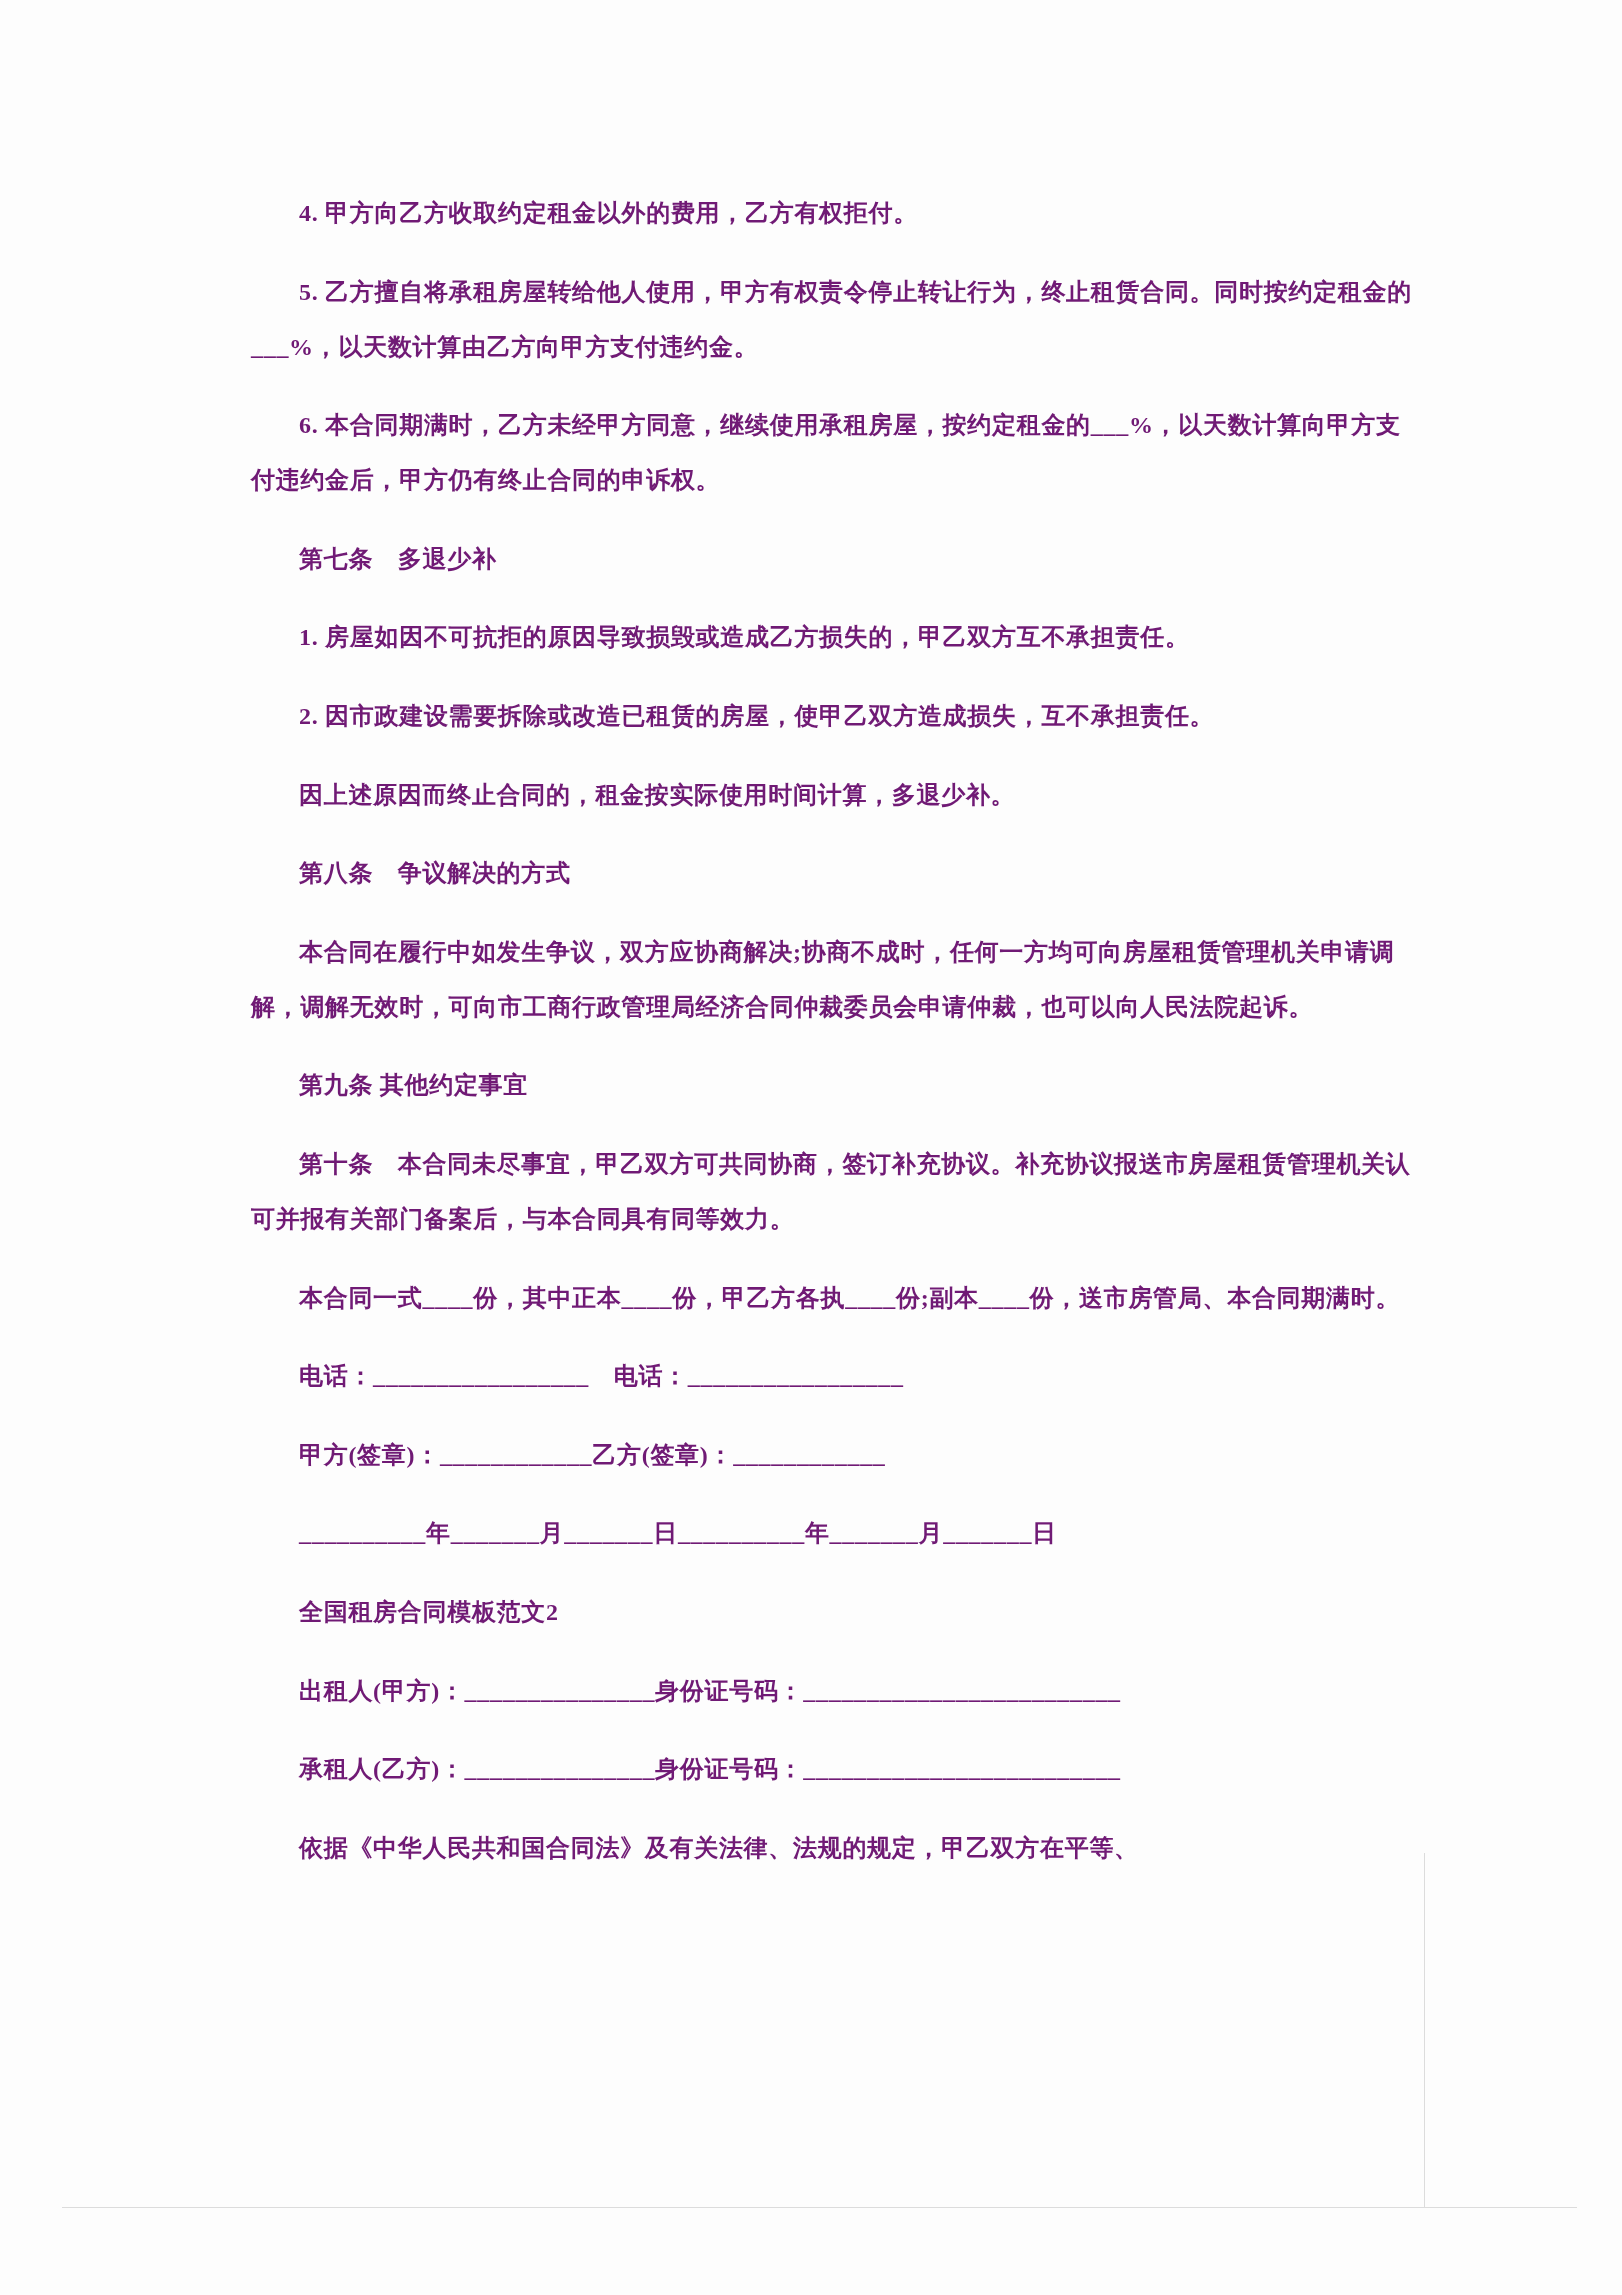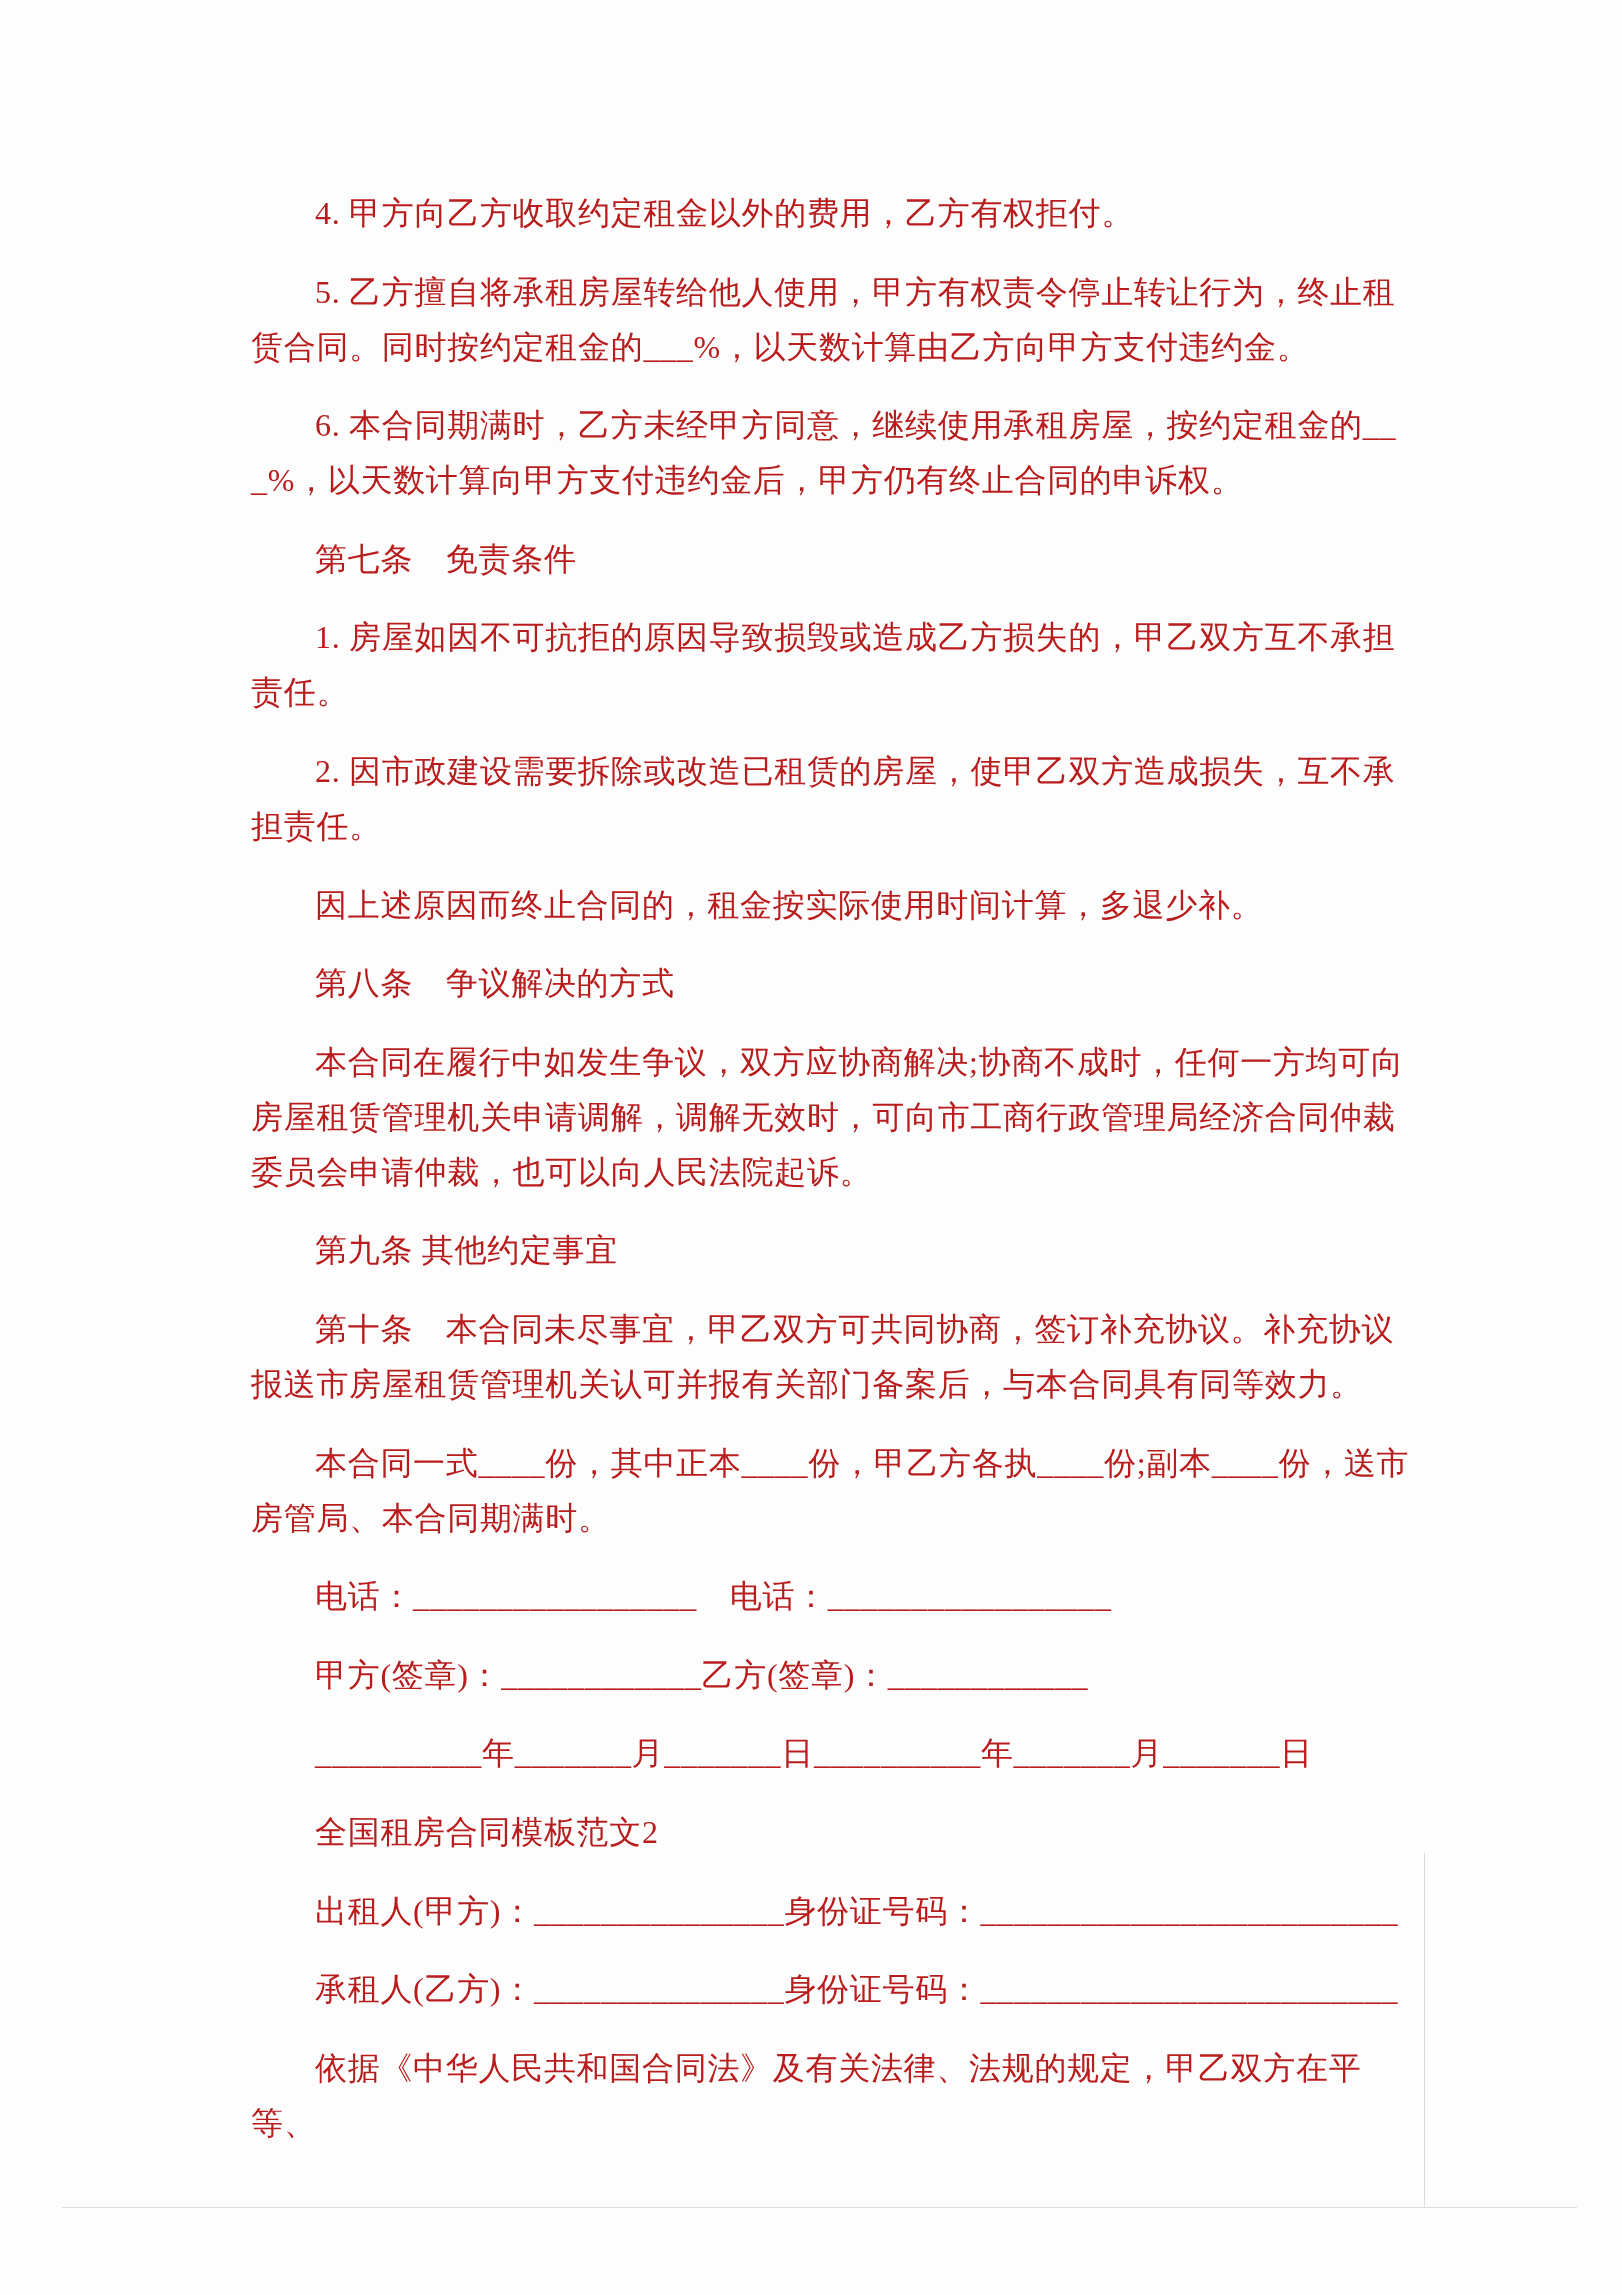--- a/index.html
+++ b/index.html
@@ -16,27 +16,28 @@
   .page {
     position: relative;
     width: 1623px;
     height: 2295px;
     background: #fdfdfd;
     padding: 186px 206px 0 251px;
     overflow: hidden;
   }
   .para {
     margin: 0 0 23.6px 0;
-    font-size: 32px;
+    font-size: 24px;
     line-height: 55px;
-    color: #b91c1c;
+    color: #701a75;
     text-indent: 2em;
     letter-spacing: 0.7px;
     word-break: break-all;
     white-space: normal;
+    font-weight: bold;
   }
   .fill-line {
     
   }
   .artifact {
     position: absolute;
     background: #dcdcdc;
   }
   .artifact-h {
     left: 62px;
@@ -52,21 +53,21 @@
   }
 </style>
 </head>
 <body>
 
 <div class="page">
 
   <p class="para">4. 甲方向乙方收取约定租金以外的费用，乙方有权拒付。</p>
   <p class="para">5. 乙方擅自将承租房屋转给他人使用，甲方有权责令停止转让行为，终止租赁合同。同时按约定租金的___%，以天数计算由乙方向甲方支付违约金。</p>
   <p class="para">6. 本合同期满时，乙方未经甲方同意，继续使用承租房屋，按约定租金的___%，以天数计算向甲方支付违约金后，甲方仍有终止合同的申诉权。</p>
-  <p class="para">第七条　免责条件</p>
+  <p class="para">第七条　多退少补</p>
   <p class="para">1. 房屋如因不可抗拒的原因导致损毁或造成乙方损失的，甲乙双方互不承担责任。</p>
   <p class="para">2. 因市政建设需要拆除或改造已租赁的房屋，使甲乙双方造成损失，互不承担责任。</p>
   <p class="para">因上述原因而终止合同的，租金按实际使用时间计算，多退少补。</p>
   <p class="para">第八条　争议解决的方式</p>
   <p class="para">本合同在履行中如发生争议，双方应协商解决;协商不成时，任何一方均可向房屋租赁管理机关申请调解，调解无效时，可向市工商行政管理局经济合同仲裁委员会申请仲裁，也可以向人民法院起诉。</p>
   <p class="para">第九条 其他约定事宜</p>
   <p class="para">第十条　本合同未尽事宜，甲乙双方可共同协商，签订补充协议。补充协议报送市房屋租赁管理机关认可并报有关部门备案后，与本合同具有同等效力。</p>
   <p class="para">本合同一式____份，其中正本____份，甲乙方各执____份;副本____份，送市房管局、本合同期满时。</p>
   <p class="para fill-line">电话：_________________　电话：_________________</p>
   <p class="para fill-line">甲方(签章)：____________乙方(签章)：____________</p>

